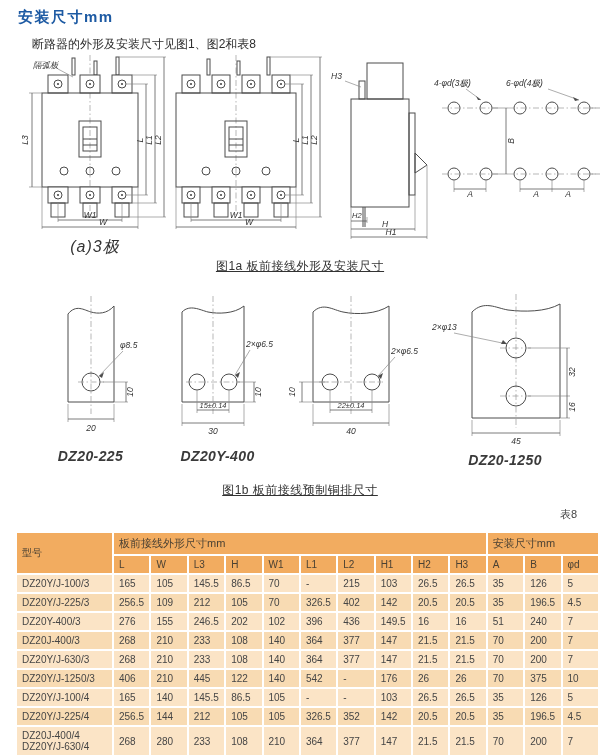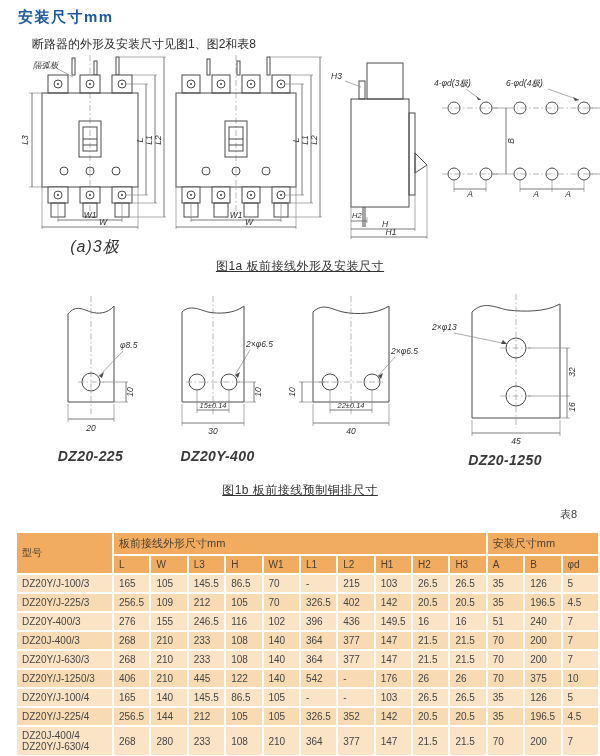--- a/index.html
+++ b/index.html
@@ -431,21 +431,21 @@
         <td>20.5</td>
         <td>35</td>
         <td>196.5</td>
         <td>4.5</td>
       </tr>
       <tr>
         <td class="model">DZ20Y-400/3</td>
         <td>276</td>
         <td>155</td>
         <td>246.5</td>
-        <td>116</td>
+        <td>202</td>
         <td>102</td>
         <td>396</td>
         <td>436</td>
         <td>149.5</td>
         <td>16</td>
         <td>16</td>
         <td>51</td>
         <td>240</td>
         <td>7</td>
       </tr>

